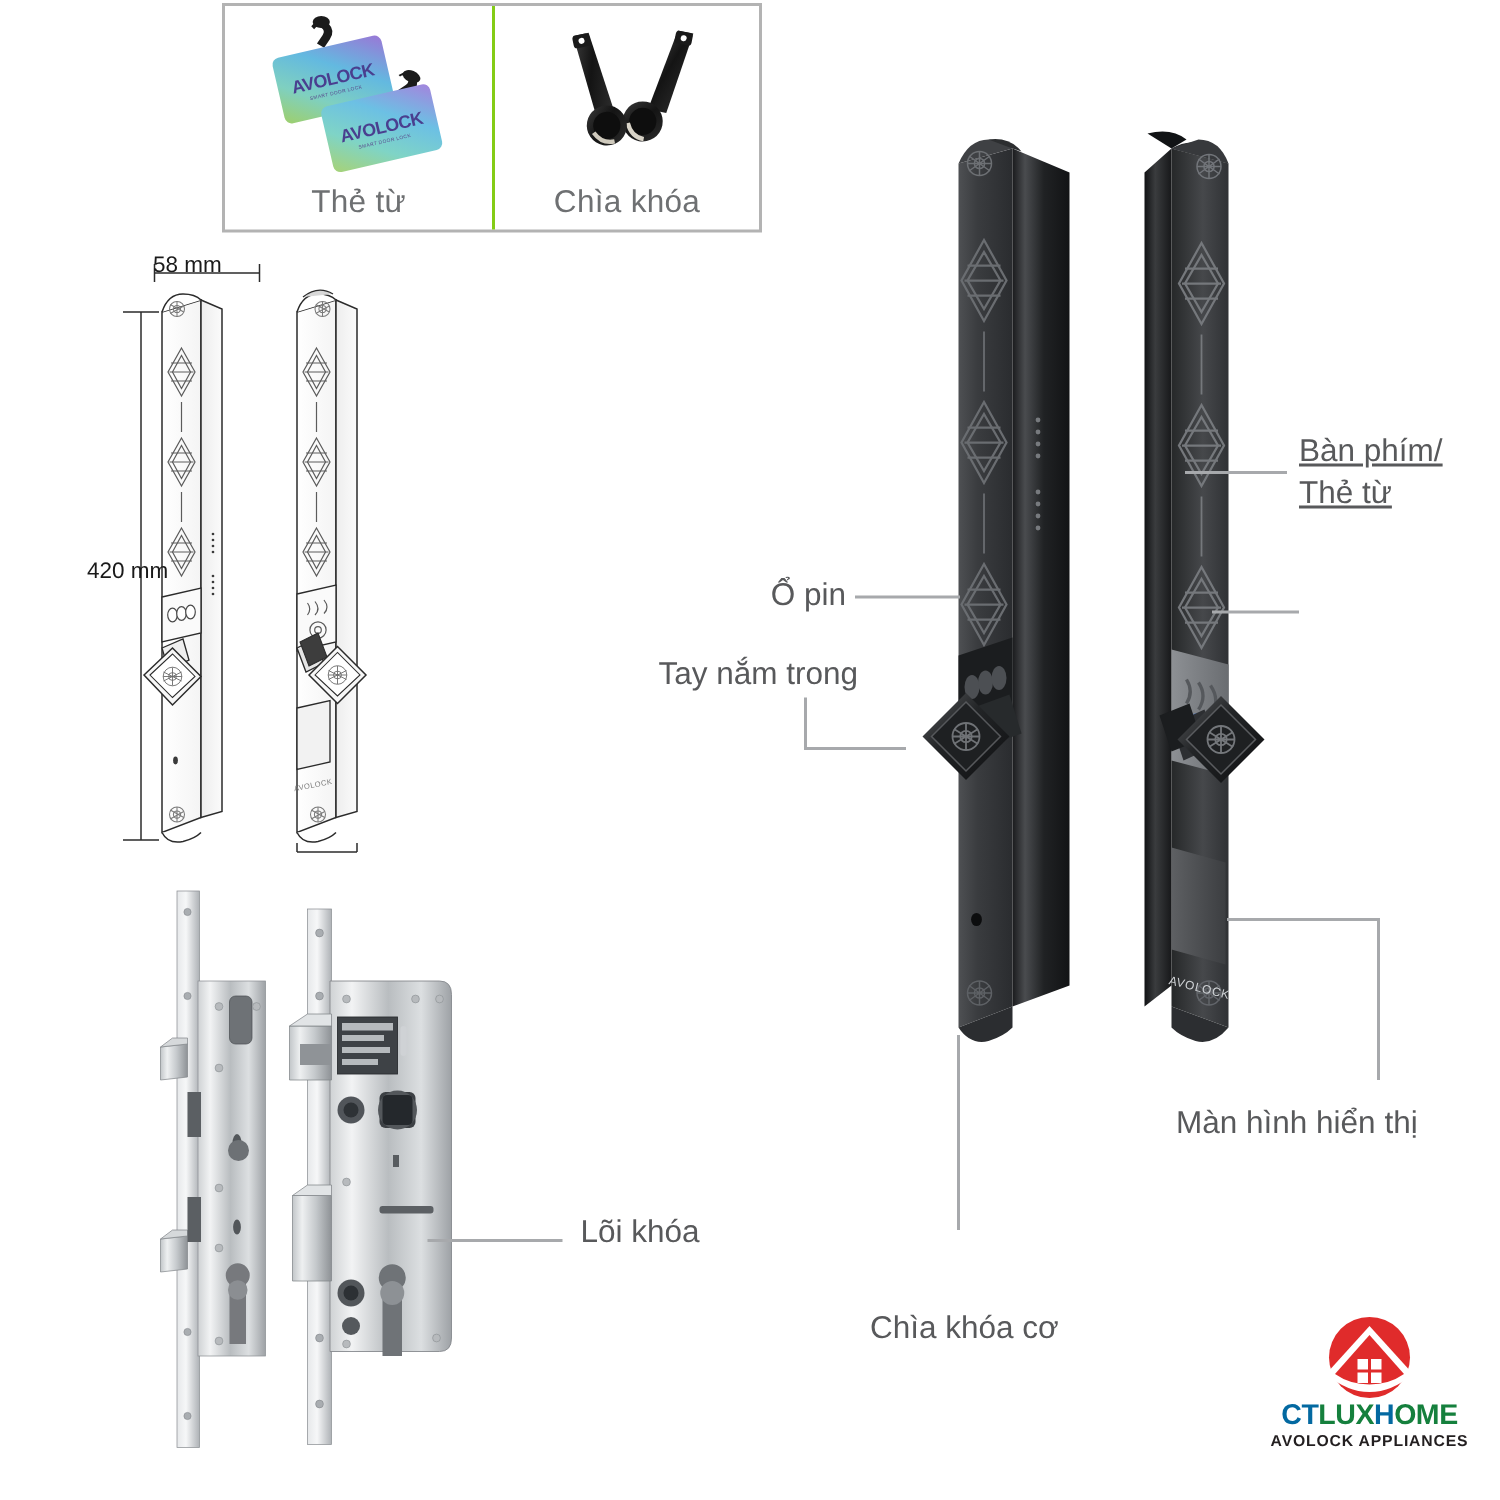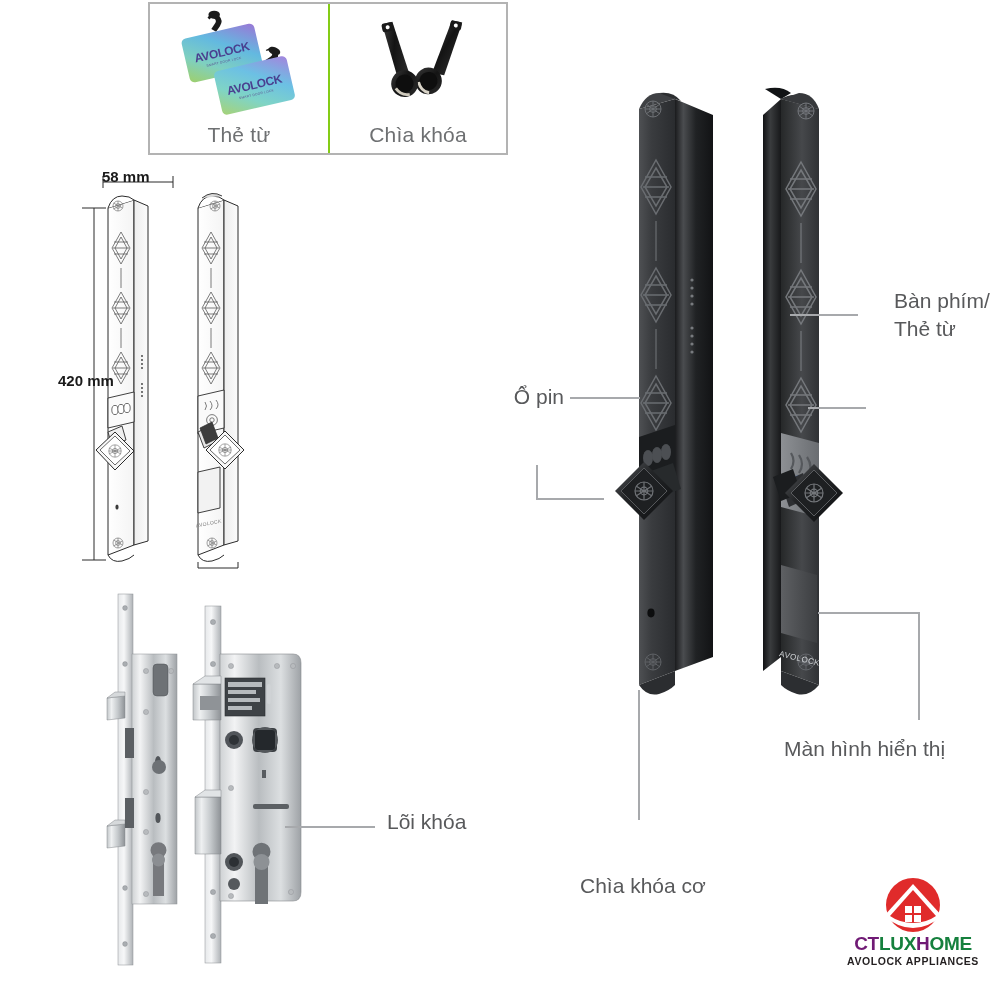--- a/index.html
+++ b/index.html
@@ -38,21 +38,21 @@
     color: #6e7072;
     padding-bottom: 6px;
     letter-spacing: .2px;
     white-space: nowrap;
   }
 
   
   #dimension-block { position: absolute; left: 60px; top: 160px; width: 260px; height: 420px; }
   .dim-text {
     position: absolute;
-    font-size: 15px; font-weight: bold;
+    font-size: 15px; font-weight: normal;
     color: #1a1a1a;
     white-space: nowrap;
   }
   #dim-width-label { left: 102px; top: 168px; }
   #dim-height-label { left: 58px; top: 372px; }
 
   
   #mortise-block { position: absolute; left: 95px; top: 592px; width: 215px; height: 375px; }
 
   
@@ -80,21 +80,21 @@
   
   #brand-logo {
     position: absolute;
     left: 838px; top: 876px;
     width: 150px; height: 110px;
     display: flex; flex-direction: column;
     align-items: center; justify-content: flex-start;
   }
   .logo-word { font-size: 19px; font-weight: bold; letter-spacing: -.3px; line-height: 20px; }
   .logo-sub  { font-size: 10.5px; font-weight: bold; letter-spacing: .55px; color: #231f20; line-height: 14px; }
-  .red { color: #701a75; }
+  .red { color: #0369a1; }
   .blk { color: #15803d; }
   svg { display: block; overflow: visible; }
 </style>
 </head>
 <body>
 
 <div class="stage">
 
   <div id="accessory-panel">
 
@@ -635,28 +635,29 @@
 
   <div class="lead h" style="left:570px; top:397px; width:70px;"></div>
 
   <div class="lead v" style="left:536px; top:465px; height:35px;"></div>
   <div class="lead h" style="left:536px; top:498px; width:68px;"></div>
 
   <div class="lead v" style="left:638px; top:690px; height:130px;"></div>
 
   <div class="lead h" style="left:285px; top:826px; width:90px;"></div>
 
-  <div class="callout r" style="left:894px; top:287px;">Bàn phím/
+  <div class="callout r" style="left:866px; top:287px;text-decoration:underline;">Bàn phím/
 Thẻ từ</div>
 
 
   <div class="callout r" style="left:784px; top:735px;">Màn hình hiển thị</div>
 
   <div class="callout l" style="left:476px; top:383px; width:88px;text-align:right;">Ổ pin</div>
 
+  <div class="callout l" style="left:386px; top:436px; width:186px;">Tay nắm trong</div>
 
   <div class="callout r" style="left:580px; top:832px;margin-top:40px;">Chìa khóa cơ</div>
 
   <div class="callout r" style="left:387px; top:808px;">Lõi khóa</div>
 
   <div id="brand-logo">
     <svg viewBox="0 0 150 58" width="150" height="58">
       <circle cx="75" cy="29" r="27" fill="#e02b2b"></circle>
 
       <path d="M75 8 L104 40 Q90 52 75 52 Q60 52 46 40 Z" fill="#ffffff"></path>

